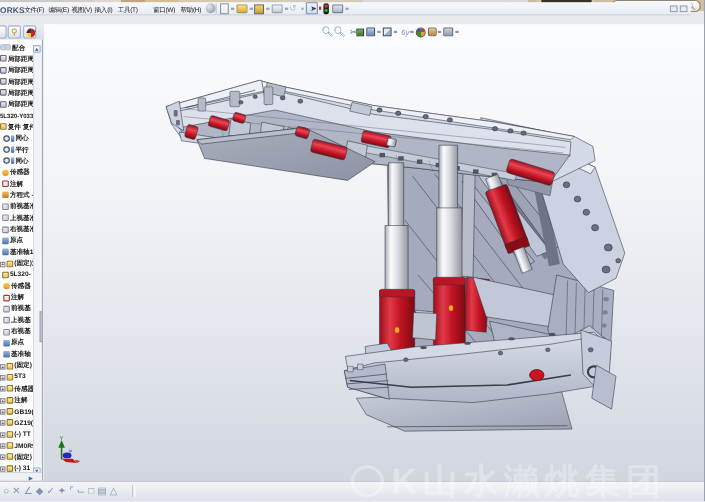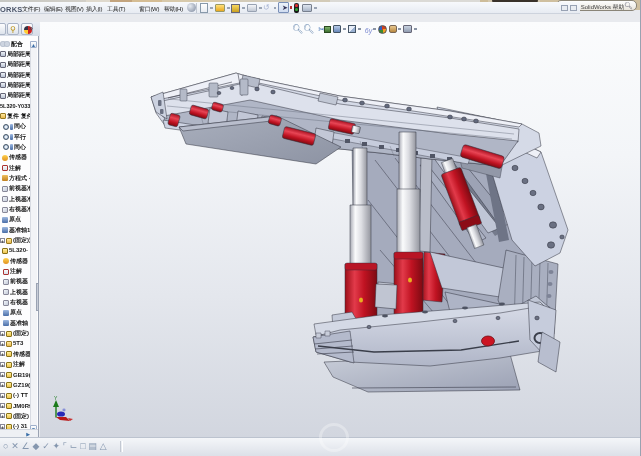--- a/index.html
+++ b/index.html
@@ -5,21 +5,21 @@
 * { margin:0; padding:0; box-sizing:border-box; }
 html,body { width:641px; height:456px; overflow:hidden; font-family:"Liberation Sans", sans-serif; }
 #app { position:relative; width:641px; height:456px; background:#e8eaee; overflow:hidden; border-right:1px solid #9aa2b0; }
 .abs { position:absolute; }
 
 #glass { left:0; top:0; width:641px; height:10px; background:#d5c9af; }
 .gpatch { position:absolute; top:0; height:10px; }
 #title { left:391px; top:1px; width:90px; height:9px; font-size:7px; color:#333; white-space:nowrap; }
 #searchbox { left:556px; top:0px; width:81px; height:11px; background:linear-gradient(#fefefe,#e9e5dc); border:1px solid #8a8578; border-radius:5px; font-size:6px; color:#444; }
 
-#menubar { left:0; top:2px; width:580px; height:12px; background:linear-gradient(#f7f9fc,#e7ebf2); border-bottom:1px solid #cdd3dd; }
+#menubar { left:0; top:2px; width:628px; height:12px; background:linear-gradient(#f7f9fc,#e7ebf2); border-bottom:1px solid #cdd3dd; }
 .menuitem { position:absolute; top:2.5px; font-size:6px; letter-spacing:-0.3px; color:#1a1a1a; white-space:nowrap; }
 #swlogo { position:absolute; left:0px; top:2.5px; font-size:7.5px; font-weight:bold; color:#4a5468; letter-spacing:0.2px; }
 
 #ltoolbar { left:0; top:22px; width:50px; height:14px; background:linear-gradient(#eaeef5,#d7dde8); }
 .tbtn { position:absolute; top:1px; width:12px; height:12px; border:1px solid #aab4c6; border-radius:2px; background:linear-gradient(#fdfdfe,#dde3ec); }
 
 #treepanel { left:0; top:36px; width:39px; height:401px; background:#fdfdfe; border-right:1px solid #9aa2b2; }
 #tree { position:absolute; left:0; top:3px; width:31px; height:390px; overflow:hidden; }
 .trow { position:relative; height:10.35px; font-size:6px; font-weight:bold; color:#141414; white-space:nowrap; line-height:10.35px; letter-spacing:0px; }
 .trow span.tx { position:relative; top:-0.5px; }
@@ -416,14 +416,15 @@
     <div style="position:absolute;right:-1px;top:247px;width:3px;height:28px;background:#c8cdd8;border:0.5px solid #9aa2b2"></div>
       <div id="treehsb">
         <span style="position:absolute;right:8px;top:1px;font-size:5px;color:#3a6ea8">▶</span>
       </div>
   </div>
   <div id="statusbar" class="abs">
     <div id="sbicons">○✕∠◆✓✦⌜⌙□▤△</div>
     <div style="position:absolute;left:120px;top:3px;width:1px;height:11px;background:#c2c8d2"></div>
     <div style="position:absolute;left:122px;top:3px;width:1px;height:11px;background:#fff"></div>
   </div>
+  <div id="wm" class="abs">K山水濑烑集团</div>
   <div id="wm2" class="abs"></div>
 </div>
 
 </body></html>

